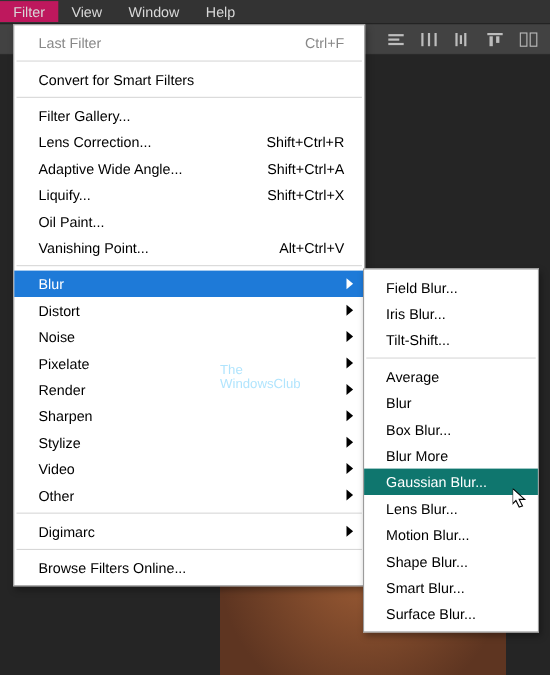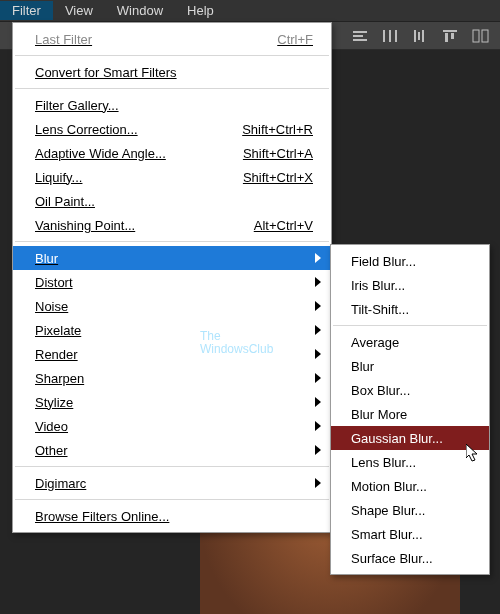--- a/index.html
+++ b/index.html
@@ -20,21 +20,21 @@
     border-bottom: 1px solid #222;
     padding-left: 0;
   }
   .menubar .mitem {
     padding: 2px 12px;
     color: #d8d8d8;
     font-size: 13px;
     cursor: default;
   }
   .menubar .mitem.active {
-    background: #0c4a6e;
+    background: #be185d;
   }
   .toolbar-bg {
     position: absolute;
     top: 22px; left: 0; right: 0;
     height: 28px;
     background: #424242;
     border-bottom: 1px solid #2a2a2a;
     display: flex;
     align-items: center;
     justify-content: flex-end;
@@ -56,21 +56,20 @@
   
   .menu {
     position: absolute;
     top: 22px; left: 12px;
     width: 320px;
     background: #ffffff;
     border: 1px solid #9b9b9b;
     box-shadow: 2px 3px 6px rgba(0,0,0,0.35);
     color: #000;
     padding: 4px 0;
-    text-decoration: underline;
   }
   .menu .row {
     display: flex;
     align-items: center;
     height: 24px;
     padding: 0 18px 0 22px;
     cursor: default;
     position: relative;
     color: #000;
   }
@@ -99,21 +98,21 @@
     padding: 4px 0;
   }
   .submenu .row {
     display: flex;
     align-items: center;
     height: 24px;
     padding: 0 14px 0 20px;
     position: relative;
     cursor: default;
   }
-  .submenu .row.hover { background: #7f1d1d; color:#fff; }
+  .submenu .row.hover { background: #0f766e; color:#fff; }
   .submenu .sep {
     height: 1px; background: #d7d7d7; margin: 4px 2px;
   }
   .watermark {
     position: absolute;
     left: 200px; top: 330px;
     color: #7dd3fc; font-size: 12px; line-height: 13px;
     pointer-events: none;
     opacity: 0.6;
   }

